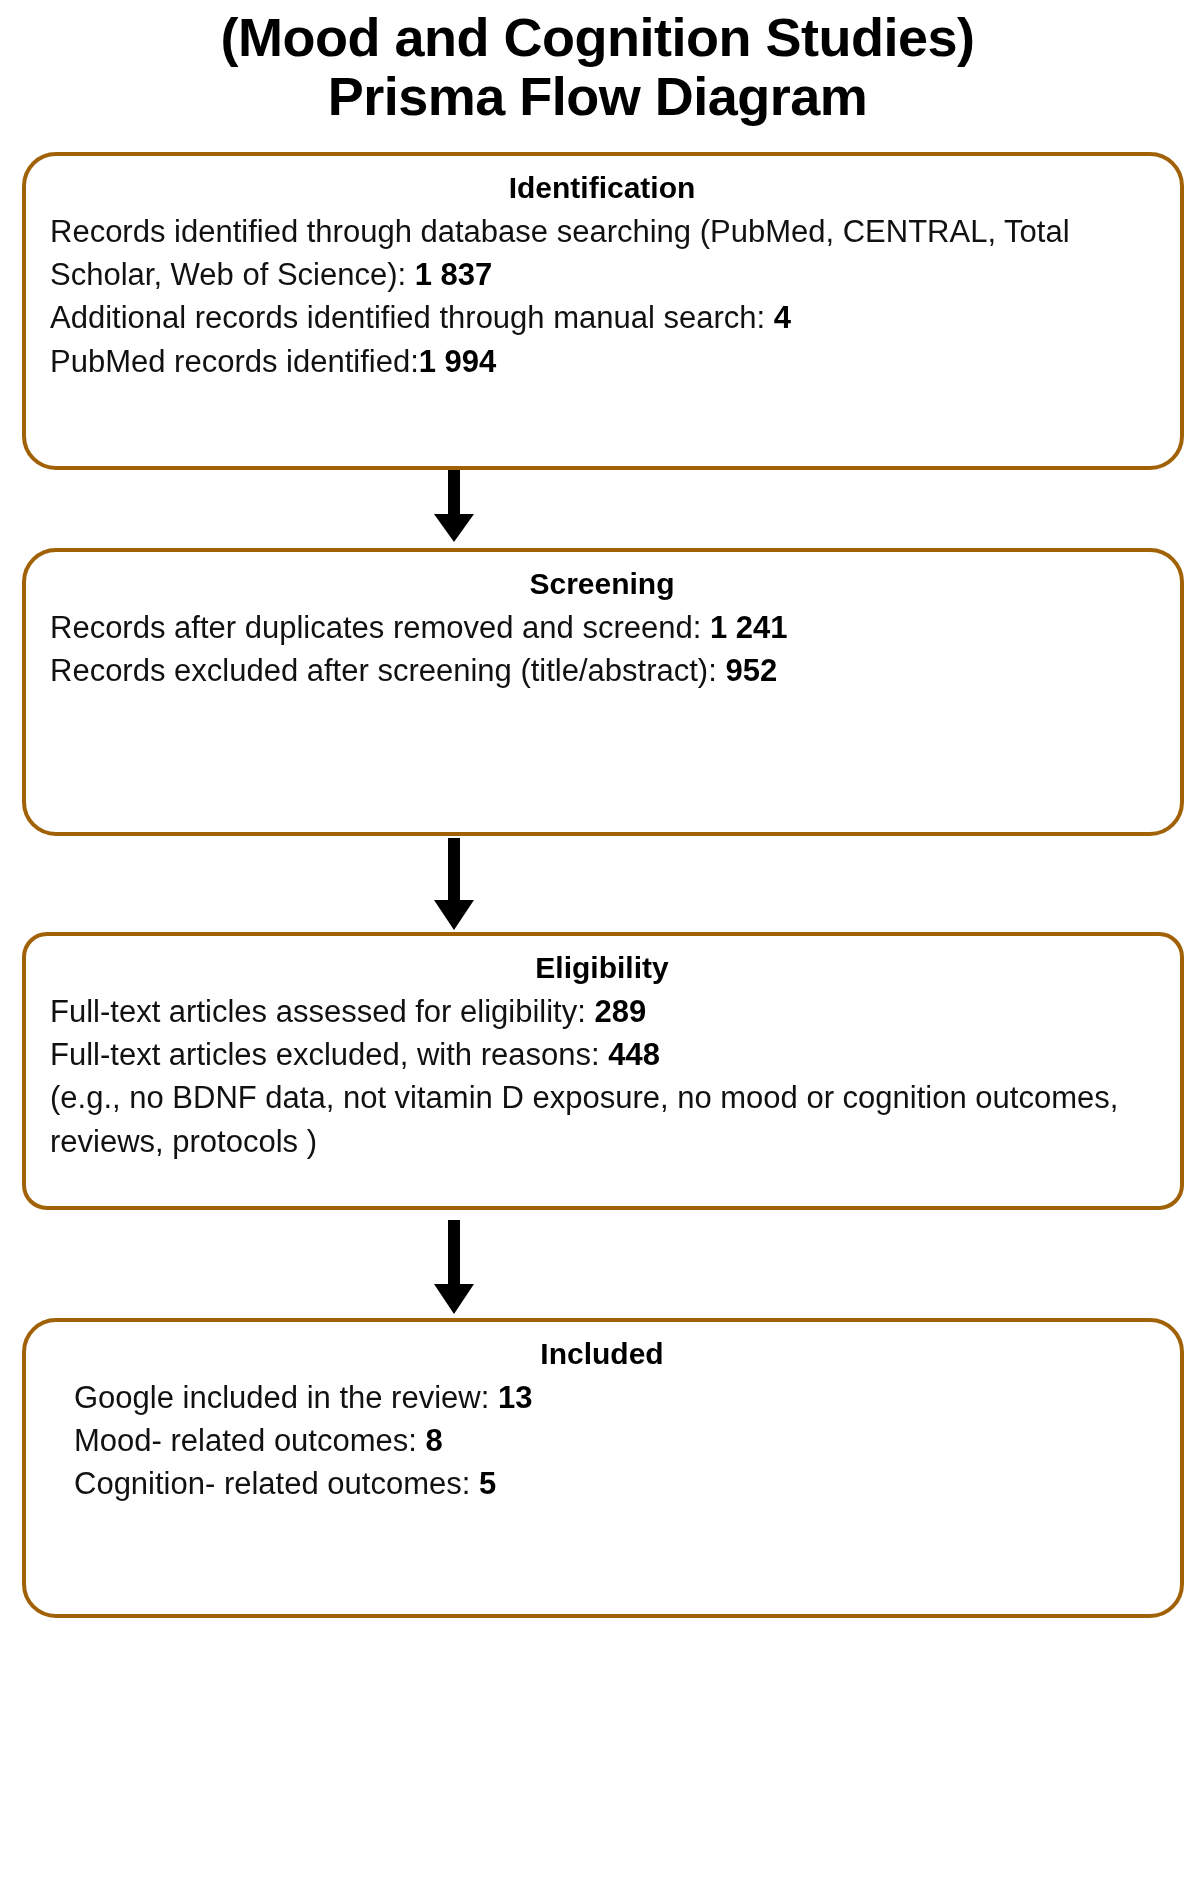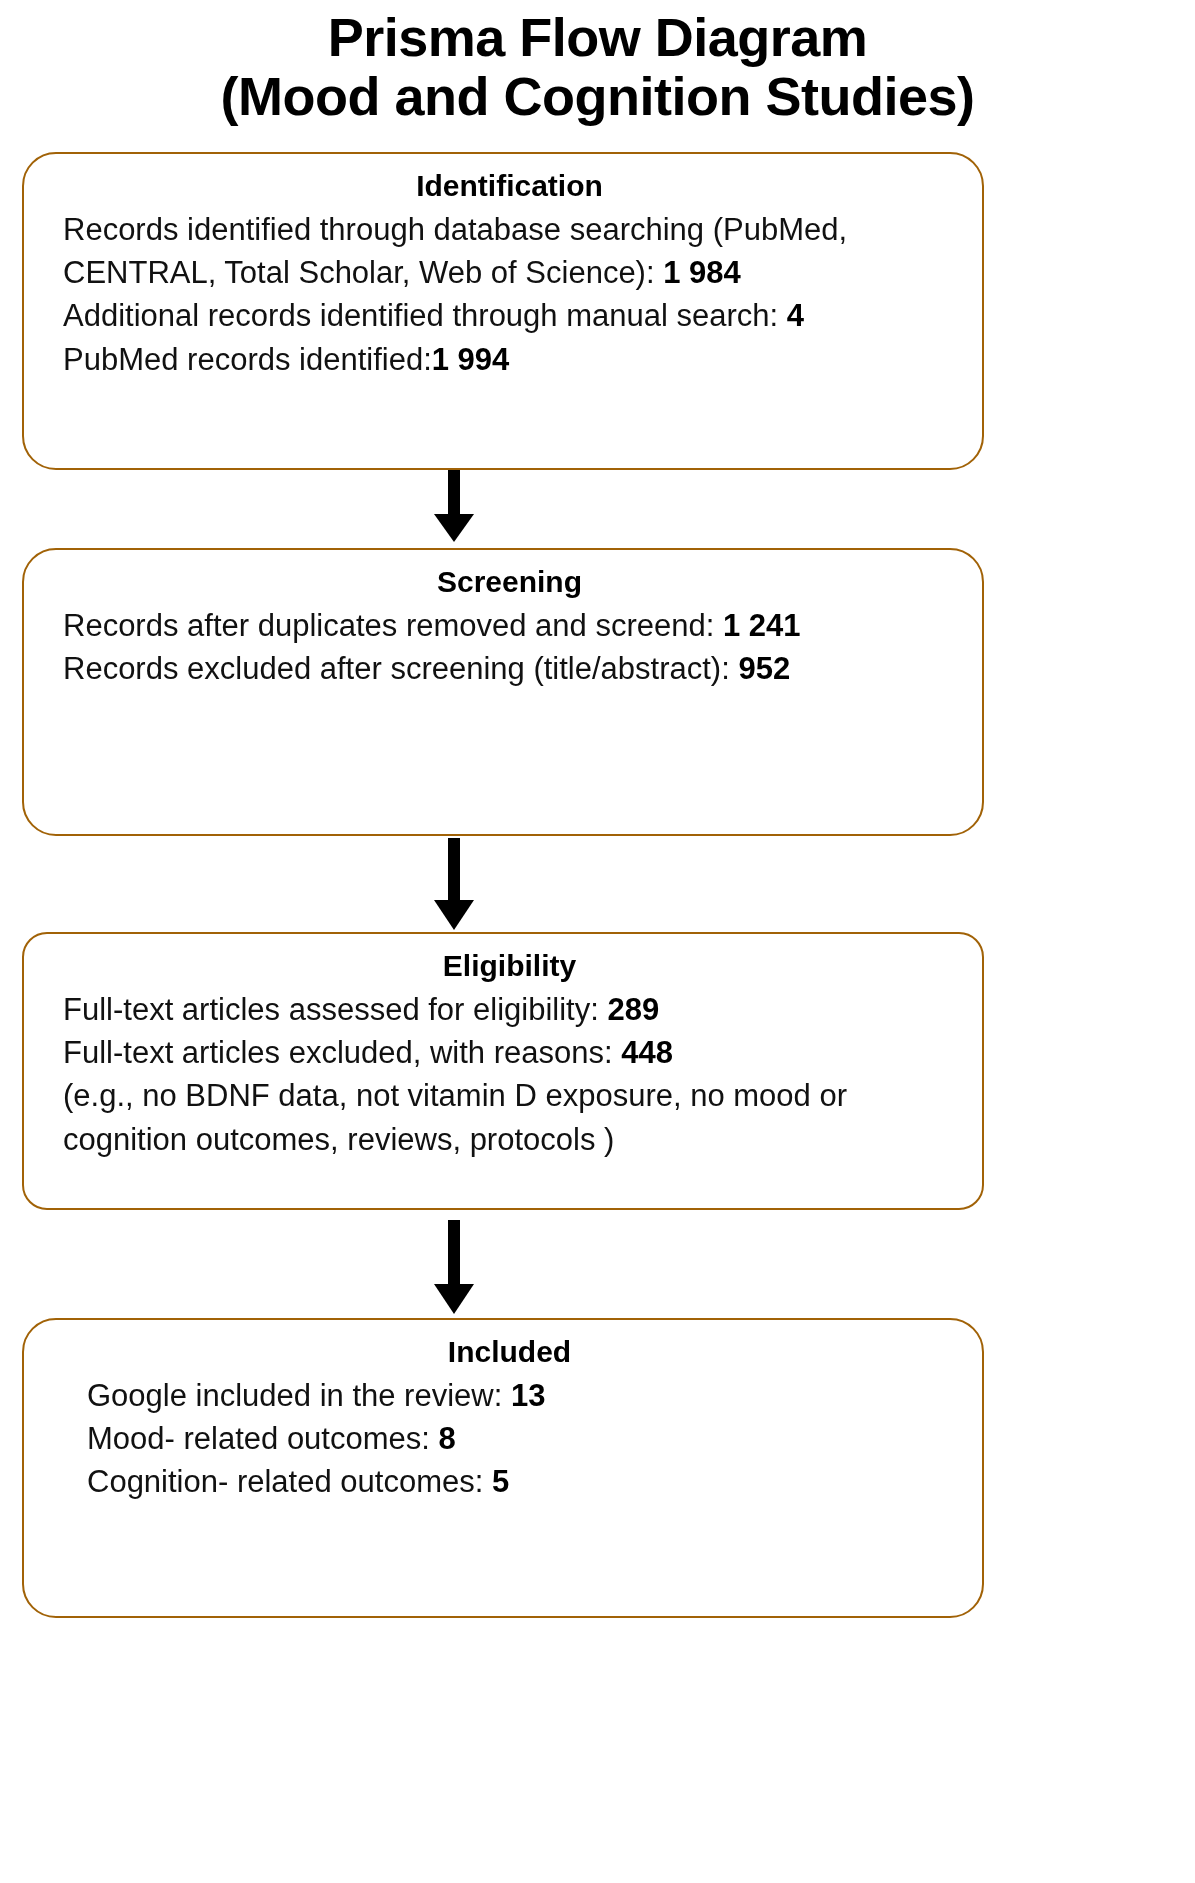--- a/index.html
+++ b/index.html
@@ -36,26 +36,26 @@
     line-height: 1.10;
     letter-spacing: -0.5px;
     color: #000000;
     white-space: nowrap;
   }
 
   
   .box {
     position: absolute;
     left: 22px;
-    width: 962px;
+    width: 1162px;
     box-sizing: border-box;
-    border: 2px solid #a16207;
+    border: 4px solid #a16207;
     border-radius: 34px;
     background: #ffffff;
-    padding: 12px 22px 12px 35px;
+    padding: 12px 22px 12px 20px;
   }
   .box-heading {
     text-align: center;
     font-size: 30px;
     font-weight: bold;
     line-height: 1.32;
     color: #000000;
     margin-bottom: 2px;
   }
   .box-line {
@@ -90,28 +90,28 @@
   #arrow-1 { top: 470px; height: 72px; }
   #arrow-2 { top: 830px; height: 102px; }
   #arrow-3 { top: 1210px; height: 108px; }
 </style>
 </head>
 <body>
 
 <div class="page">
 
   <div class="title-block">
+    <div class="title-line">(Mood and Cognition Studies)</div>
     <div class="title-line">Prisma Flow Diagram</div>
-    <div class="title-line">(Mood and Cognition Studies)</div>
   </div>
 
   <div class="box" id="box-identification">
     <div class="box-heading">Identification</div>
     <div class="box-pad">
-      <div class="box-line"><span>Records identified through database searching (PubMed, CENTRAL, Total Scholar, Web of Science): </span><b>1 984</b></div>
+      <div class="box-line"><span>Records identified through database searching (PubMed, CENTRAL, Total Scholar, Web of Science): </span><b>1 837</b></div>
       <div class="box-line"><span>Additional records identified through manual search: </span><b>4</b></div>
       <div class="box-line"><span>PubMed records identified:</span><b>1 994</b></div>
     </div>
   </div>
 
   <div class="arrow" id="arrow-1">
     <svg width="60" height="72" viewBox="0 0 60 72">
       <rect x="24" y="0" width="12" height="48" fill="#000000"></rect>
       <polygon points="10,44 50,44 30,72" fill="#000000"></polygon>
     </svg>

